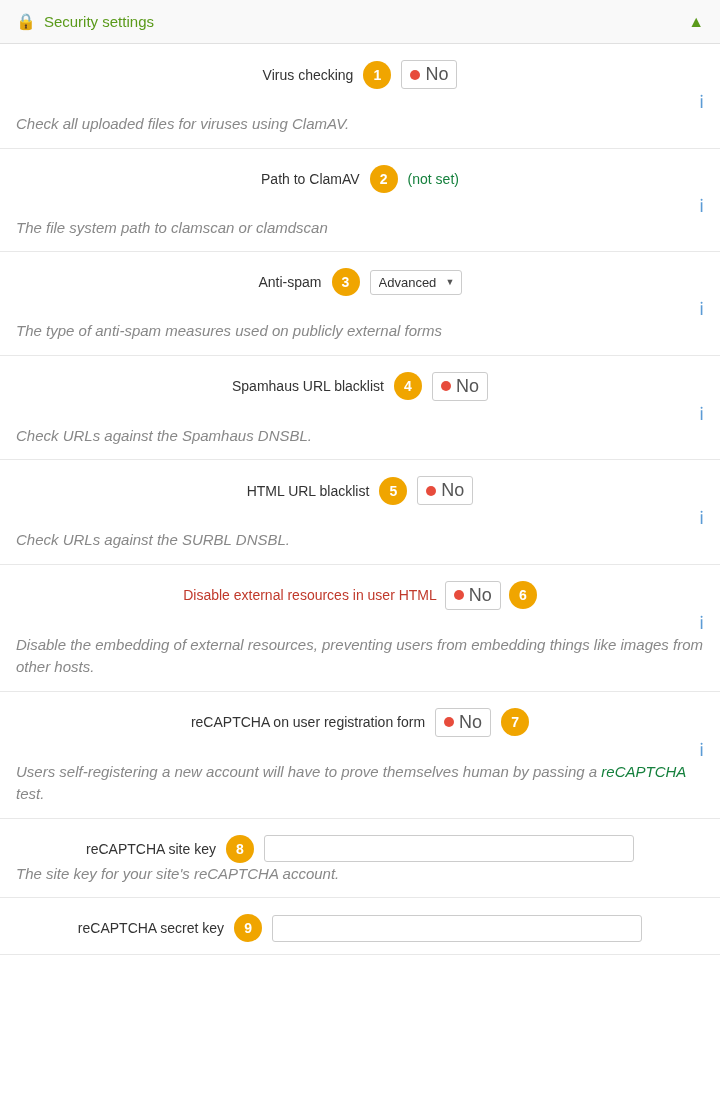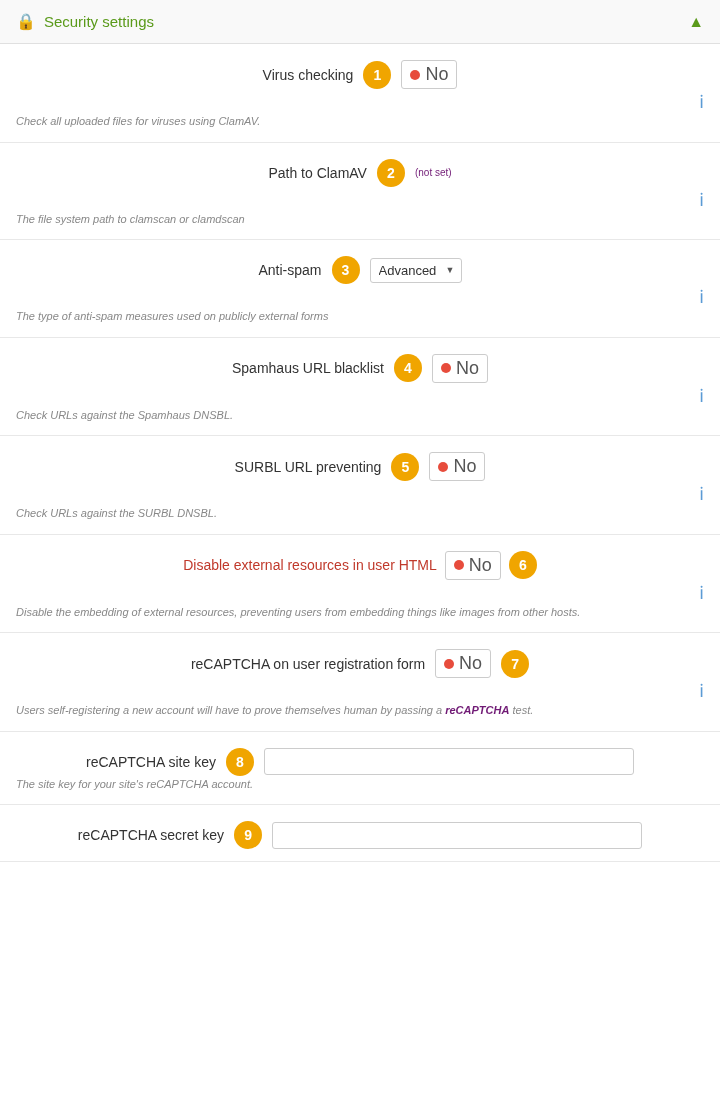--- a/index.html
+++ b/index.html
@@ -81,28 +81,27 @@
     .toggle-dot {
       width: 10px;
       height: 10px;
       border-radius: 50%;
       background: #e74c3c;
       flex-shrink: 0;
     }
     .setting-description {
       font-style: italic;
       color: #888;
-      font-size: 11px;
+      font-size: 15px;
       line-height: 1.5;
       margin-left: 0;
     }
     .setting-description a {
-      color: #701a75;
+      color: #15803d;
       text-decoration: none;
-      font-weight: bold;
     }
     .info-icon {
       margin-left: auto;
       color: #5b9bd5;
       font-size: 18px;
       cursor: pointer;
       flex-shrink: 0;
     }
     .setting-main-with-info {
       display: flex;
@@ -144,22 +143,22 @@
     }
     .text-input {
       border: 1px solid #ccc;
       border-radius: 3px;
       padding: 5px 8px;
       font-size: 13px;
       color: #333;
       width: 370px;
     }
     .not-set-text {
-      color: #701a75;
-      font-size: 10px;
+      color: #15803d;
+      font-size: 14px;
     }
   </style>
 </head>
 <body>
 
 <div class="page-container">
 
   <div class="section-header">
     <div class="section-title">
       <span class="lock-icon">🔒</span>
@@ -224,21 +223,21 @@
         </button>
       </div>
       <span class="info-icon">ℹ</span>
     </div>
     <div class="setting-description">Check URLs against the Spamhaus DNSBL.</div>
   </div>
 
   <div class="setting-row">
     <div class="setting-main-with-info">
       <div class="setting-content">
-        <span class="setting-label">SURBL URL preventing</span>
+        <span class="setting-label">HTML URL blacklist</span>
         <span class="step-badge">5</span>
         <button class="toggle-no">
           <span class="toggle-dot"></span>
           <span>No</span>
         </button>
       </div>
       <span class="info-icon">ℹ</span>
     </div>
     <div class="setting-description">Check URLs against the SURBL DNSBL.</div>
   </div>

